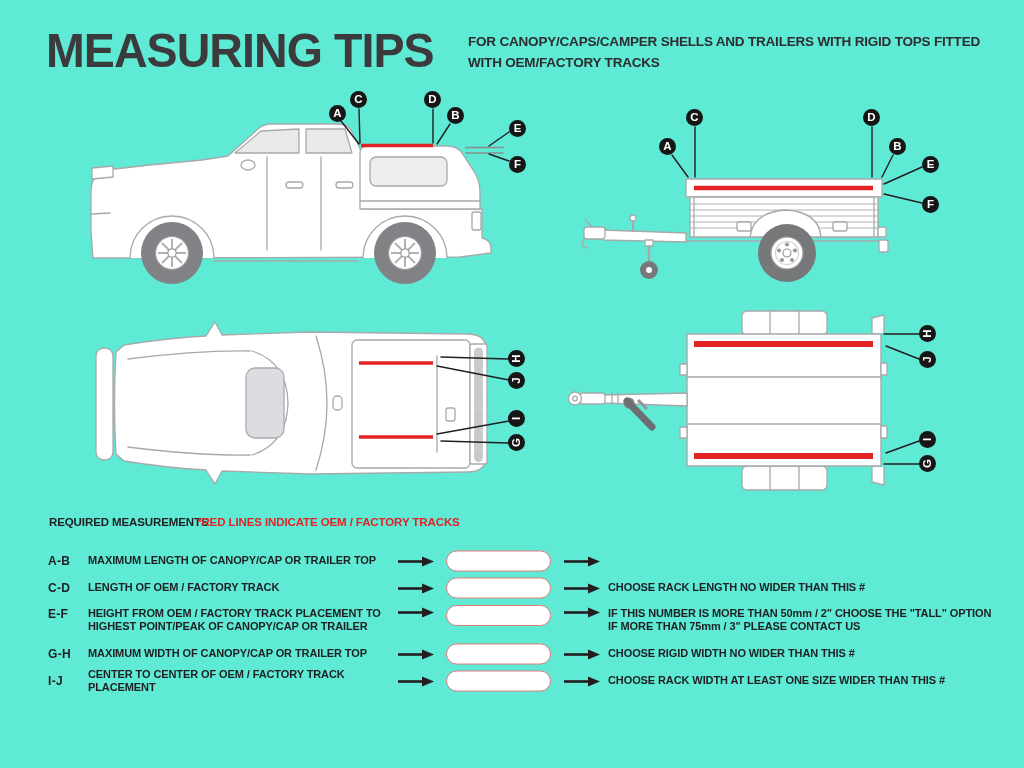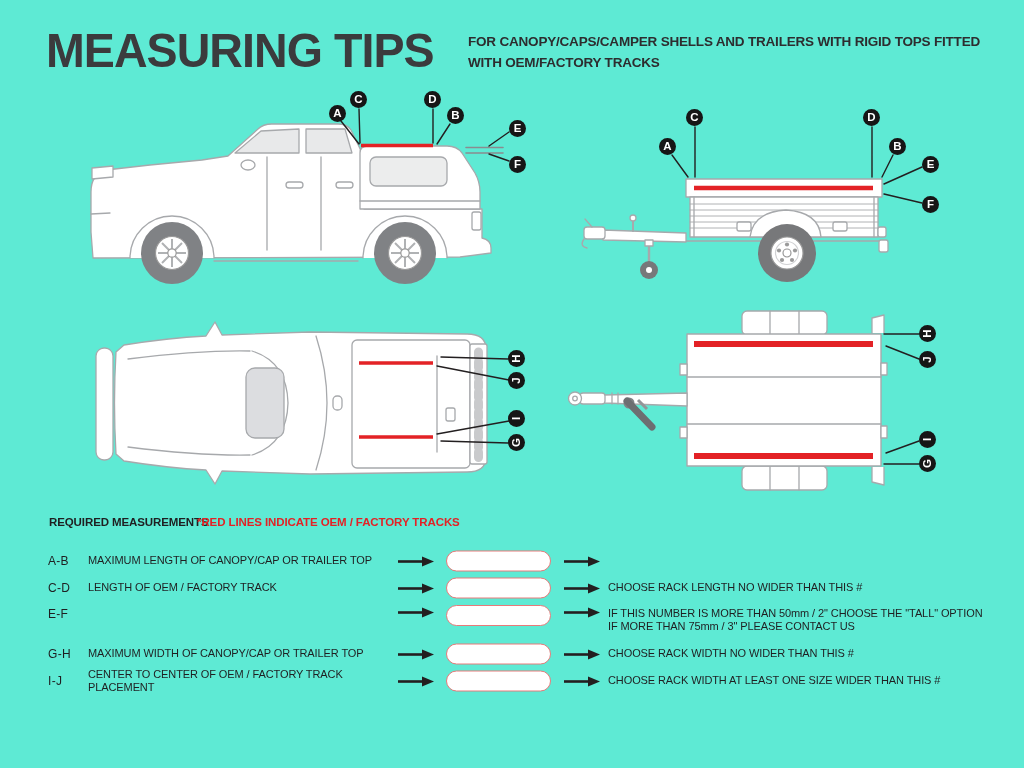--- a/index.html
+++ b/index.html
@@ -15,21 +15,21 @@
   svg.canvas { position:absolute; left:0; top:0; z-index:1; }
 
   .marker { position:absolute; width:17px; height:17px; background:#161616; border-radius:50%;
             color:#fff; display:flex; align-items:center; justify-content:center;
             font-size:11.5px; font-weight:bold; z-index:3; line-height:1; }
   .marker.rot { transform:rotate(-90deg); }
 
   .sec-head { position:absolute; left:49px; top:516px; font-size:11.5px; font-weight:bold; color:#1f1f21; letter-spacing:-.1px; }
   .sec-note { position:absolute; left:197px; top:516px; font-size:11.5px; font-weight:bold; color:#e32226; letter-spacing:-.1px; }
 
-  .mrow { position:absolute; left:0; width:1024px; height:22px; font-size:11px; font-weight:normal;
+  .mrow { position:absolute; left:0; width:1024px; height:22px; font-size:11px; font-weight:bold;
           color:#1f1f21; letter-spacing:-.1px; z-index:2; }
   .mrow > div { position:absolute; display:flex; flex-direction:column; justify-content:center; height:100%; }
   .m-id   { left:48px; font-size:12px; letter-spacing:.3px; }
   .m-desc { left:88px; width:310px; line-height:13.5px; }
   .m-arrow1 { left:398px; }
   .m-arrow2 { left:564px; }
   .m-pill { left:446px; width:105px; height:21px !important; border:1.6px solid #e87a7a;
             border-radius:11px; background:#fff; top:50%; transform:translateY(-50%); }
   .m-guide { left:608px; width:410px; line-height:13.5px; }
   .row-ef { height:32px; }
@@ -240,20 +240,24 @@
         </svg>
       </div>
     <div class="m-guide">
       <div>CHOOSE RACK LENGTH NO WIDER THAN THIS #</div>
       <div></div>
     </div>
   </div>
 
   <div class="mrow row-ef" style="top:604px">
     <div class="m-id">E-F</div>
+    <div class="m-desc">
+      <div>HEIGHT FROM OEM / FACTORY TRACK PLACEMENT TO</div>
+      <div>HIGHEST POINT/PEAK OF CANOPY/CAP OR TRAILER</div>
+    </div>
     <div class="m-arrow1">
         <svg width="36" height="11" viewBox="0 0 36 11">
           <line x1="0" y1="5.5" x2="25" y2="5.5" stroke="#231f20" stroke-width="2.6"></line>
           <polygon points="24,0.5 36,5.5 24,10.5" fill="#231f20"></polygon>
         </svg>
       </div>
     <div class="m-pill"></div>
     <div class="m-arrow2">
         <svg width="36" height="11" viewBox="0 0 36 11">
           <line x1="0" y1="5.5" x2="25" y2="5.5" stroke="#231f20" stroke-width="2.6"></line>
@@ -279,21 +283,21 @@
         </svg>
       </div>
     <div class="m-pill"></div>
     <div class="m-arrow2">
         <svg width="36" height="11" viewBox="0 0 36 11">
           <line x1="0" y1="5.5" x2="25" y2="5.5" stroke="#231f20" stroke-width="2.6"></line>
           <polygon points="24,0.5 36,5.5 24,10.5" fill="#231f20"></polygon>
         </svg>
       </div>
     <div class="m-guide">
-      <div>CHOOSE RACK WIDTH NO WIDER THAN THIS #</div>
+      <div>CHOOSE RIGID WIDTH NO WIDER THAN THIS #</div>
       <div></div>
     </div>
   </div>
 
   <div class="mrow" style="top:670px">
     <div class="m-id">I-J</div>
     <div class="m-desc">
       <div>CENTER TO CENTER OF OEM / FACTORY TRACK PLACEMENT</div>
       <div></div>
     </div>

